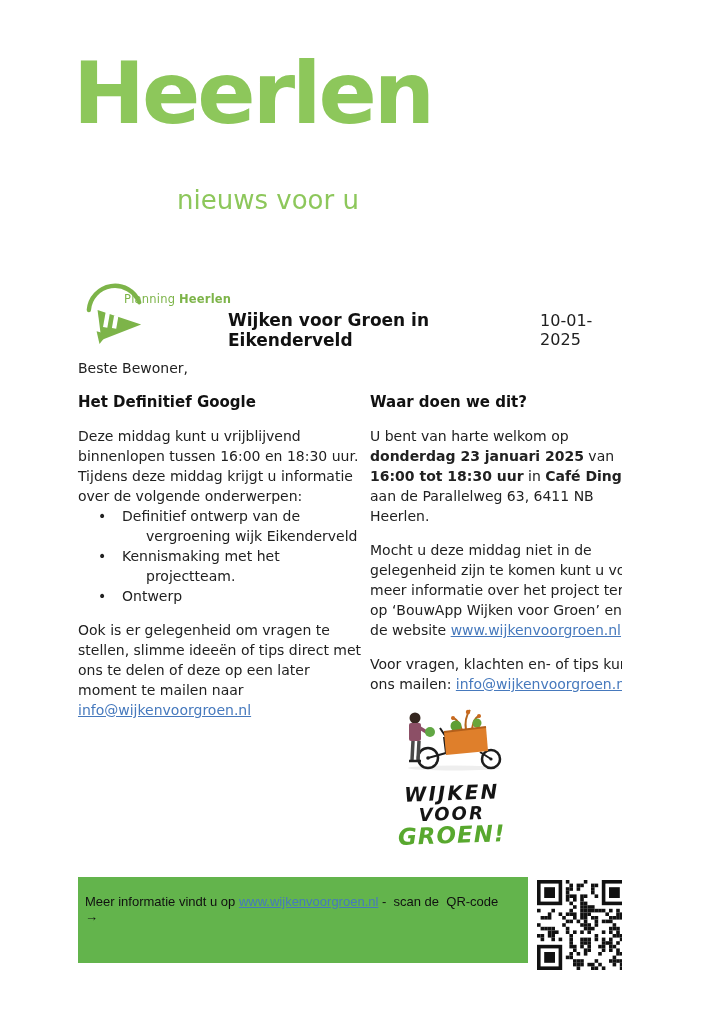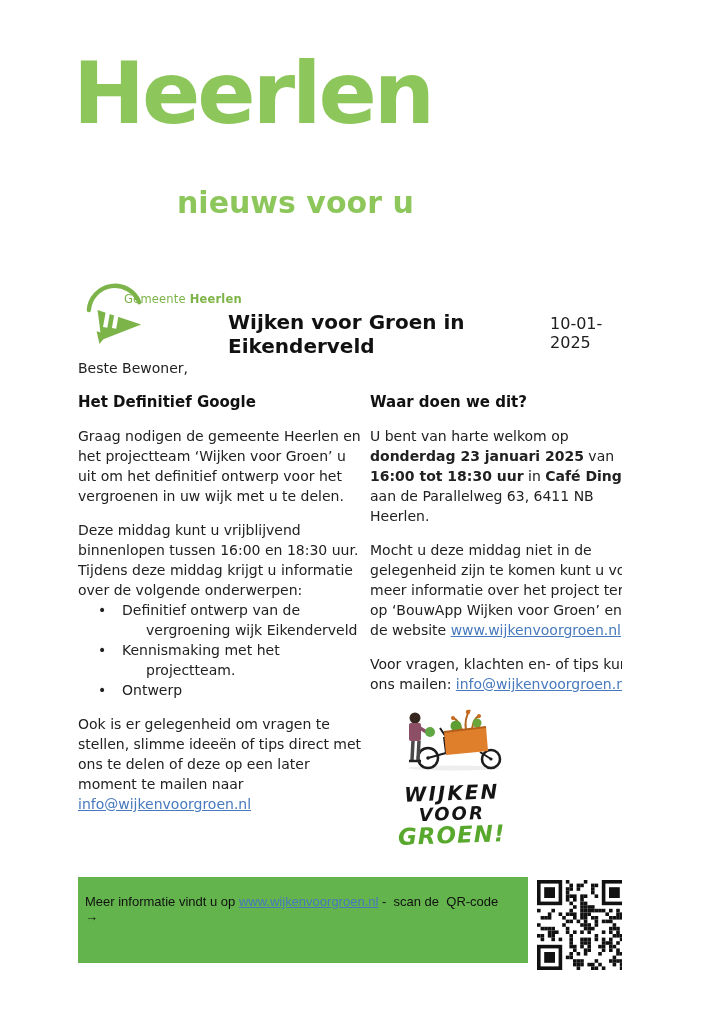--- a/index.html
+++ b/index.html
@@ -16,36 +16,36 @@
     font-family:"DejaVu Sans",sans-serif;color:var(--text-dark);overflow:hidden;
   }
   
   .masthead-title{
     position:absolute;left:73px;top:50px;
     font-size:86px;font-weight:bold;letter-spacing:-3px;line-height:1;
     color:var(--brand-green);
   }
   .masthead-subtitle{
     position:absolute;left:177px;top:186px;
-    font-size:30px;font-weight:bold;line-height:1.1;
+    font-size:26px;font-weight:normal;line-height:1.1;
     color:var(--brand-green);
   }
   
   .gemeente-logo{position:absolute;left:84px;top:274px;width:200px;height:72px;}
   .gemeente-logo svg{position:absolute;left:0;top:0;}
   .gemeente-logo .org-text{
     position:absolute;left:40px;top:18px;font-size:11.5px;color:var(--logo-green);
     white-space:nowrap;letter-spacing:.2px;
   }
   .gemeente-logo .org-text b{font-weight:bold;}
   
   .doc-header{
     position:absolute;left:228px;top:310px;display:flex;align-items:baseline;
   }
-  .doc-title{font-size:20px;font-weight:bold;color:#111;}
+  .doc-title{font-size:17px;font-weight:bold;color:#111;}
   .doc-date{font-size:16px;margin-left:20px;color:#202020;}
   
   .columns{
     position:absolute;left:78px;top:358px;width:582px;
     display:grid;grid-template-columns:292px 290px;
     font-size:14px;line-height:20px;color:#212121;
   }
   .salutation{margin:0;}
   .col-heading{font-size:15px;font-weight:bold;margin-top:14px;color:#111;}
   .right-col .col-heading{margin-top:34px;}
@@ -81,33 +81,32 @@
   <div class="masthead-subtitle">nieuws voor u</div>
 
   <div class="gemeente-logo">
     <svg width="62" height="72" viewBox="0 0 64 72" aria-hidden="true">
       <path d="M5,36 A27 27 0 0 1 57,28" fill="none" stroke="#7db449" stroke-width="4.5" stroke-linecap="round"></path>
       <polygon points="14,36 59,51 18,67" fill="#7db449"></polygon>
       <rect x="21" y="38" width="4.5" height="16" fill="#ffffff" transform="rotate(10 23 46)"></rect>
       <rect x="30" y="42" width="4.5" height="13" fill="#ffffff" transform="rotate(10 32 48)"></rect>
       <polygon points="13,58 24,61 16,71" fill="#7db449"></polygon>
     </svg>
-    <div class="org-text"><span>Gemeente </span><b>Heerlen</b></div>
+    <div class="org-text"><span>Planning </span><b>Heerlen</b></div>
   </div>
 
   <div class="doc-header">
     <span class="doc-title">Wijken voor Groen in Eikenderveld</span>
     <span class="doc-date">10-01-2025</span>
   </div>
 
   <div class="columns">
     <div class="left-col">
       <p class="salutation">Beste Bewoner,</p>
       <p class="col-heading">Het Definitief Google</p>
-      <p class="para"><span>Graag nodigen de gemeente Heerlen en het projectteam ‘Wijken voor Groen’ u uit om het definitief ontwerp voor het vergroenen in uw wijk met u te delen.</span></p>
       <p class="para"><span>Deze middag kunt u vrijblijvend binnenlopen tussen 16:00 en 18:30 uur. Tijdens deze middag krijgt u informatie over de volgende onderwerpen:</span></p>
       <ul class="bullets">
           <li>Definitief ontwerp van de vergroening wijk Eikenderveld</li>
           <li>Kennismaking met het projectteam.</li>
           <li>Ontwerp</li>
         </ul>
       <p class="para"><span>Ook is er gelegenheid om vragen te stellen, slimme ideeën of tips direct met ons te delen of deze op een later moment te mailen naar </span><a href="#">info@wijkenvoorgroen.nl</a></p>
     </div>
     <div class="right-col">
       <p class="col-heading">Waar doen we dit?</p>

